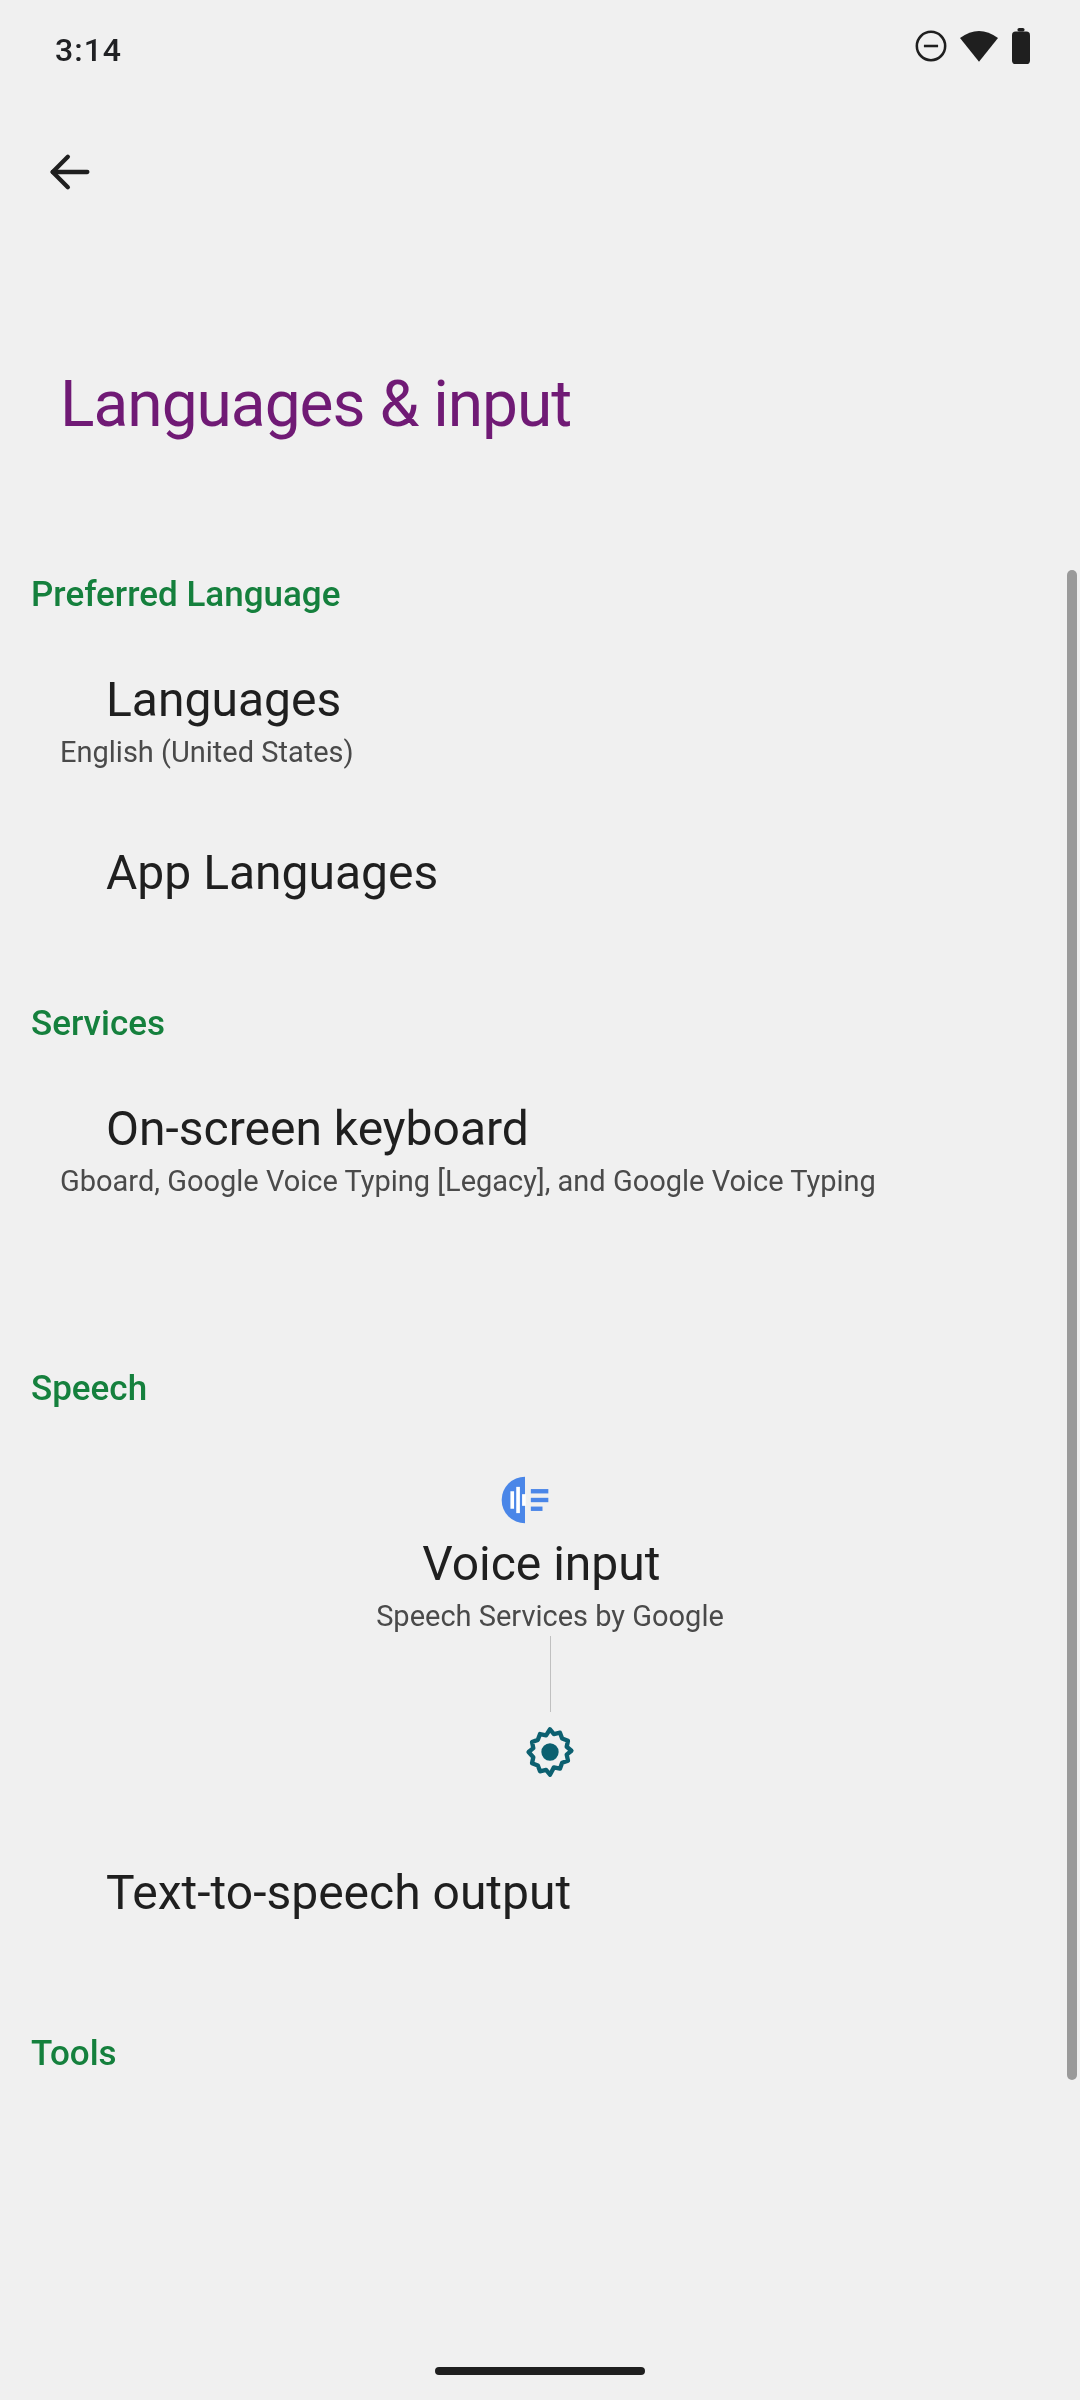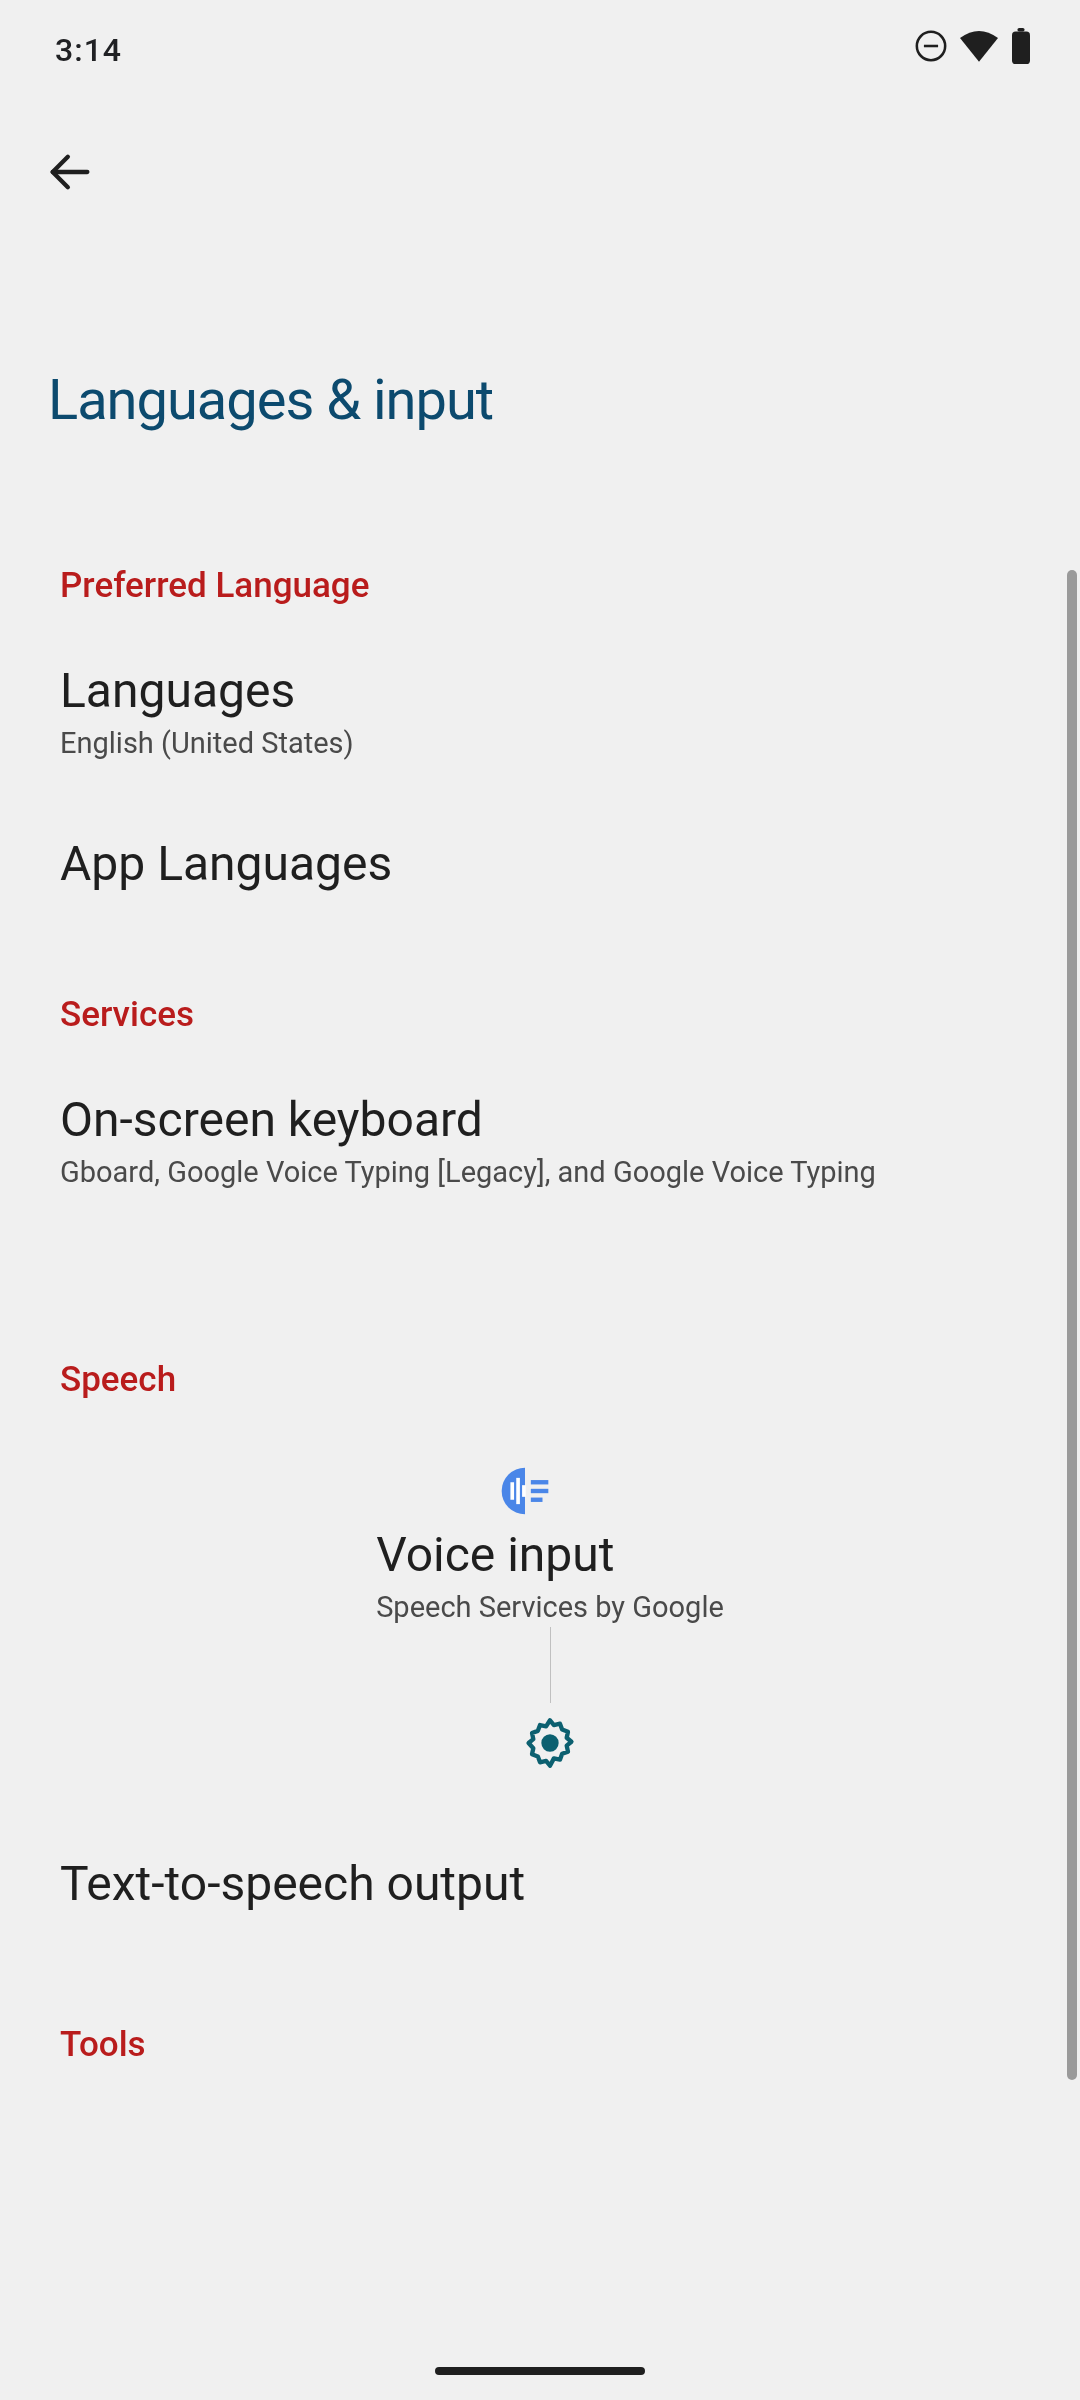--- a/index.html
+++ b/index.html
@@ -44,44 +44,45 @@
     .back-button {
       width: 60px;
       height: 60px;
       display: flex;
       align-items: center;
       justify-content: center;
       cursor: pointer;
     }
     
     .page-title {
-      font-size: 56px;
+      font-size: 64px;
       font-weight: 400;
-      color: #0c4a6e;
-      padding: 155px 60px 110px 48px;
+      color: #701a75;
+      padding: 155px 60px 110px 60px;
       letter-spacing: -1px;
     }
     
     .section-header {
       font-size: 35px;
       font-weight: 500;
-      color: #b91c1c;
-      padding: 22px 60px 20px 60px;
+      color: #15803d;
+      padding: 22px 60px 20px 31px;
     }
     
     .list-item {
       padding: 36px 60px;
       cursor: pointer;
     }
     
     .list-item-title {
       font-size: 48px;
       font-weight: 400;
       color: #1f1f1f;
       margin-bottom: 6px;
+      margin-left: 46px;
     }
     
     .list-item-subtitle {
       font-size: 29px;
       font-weight: 400;
       color: #4a4a4a;
       line-height: 1.3;
     }
     
     .voice-row {

